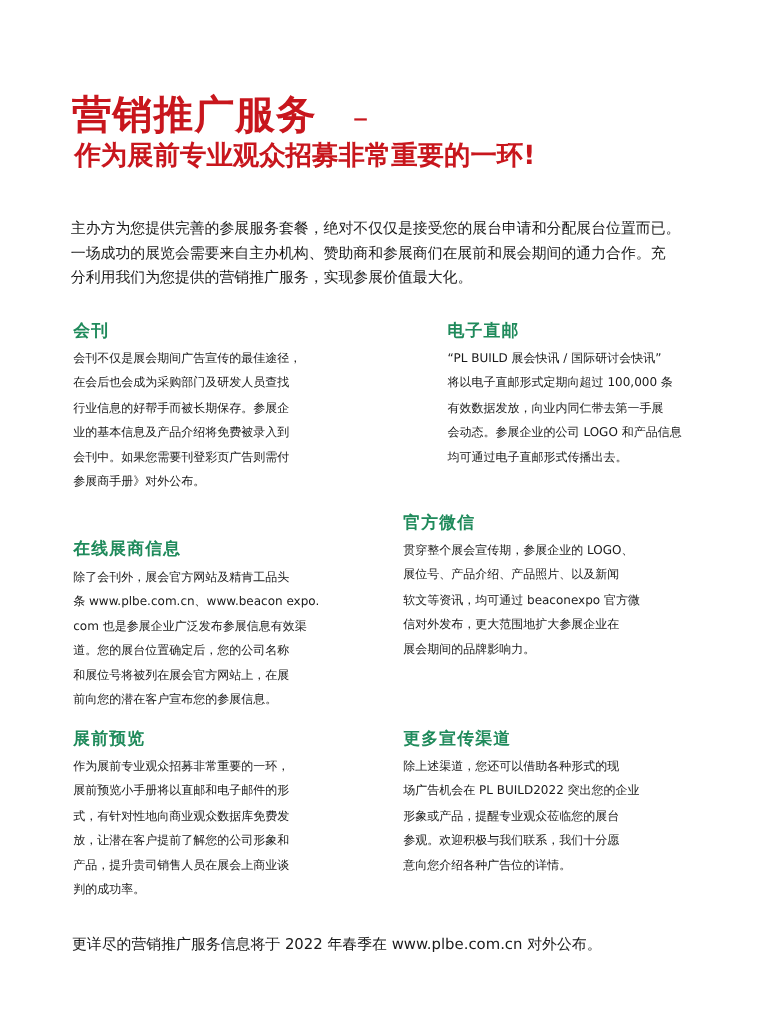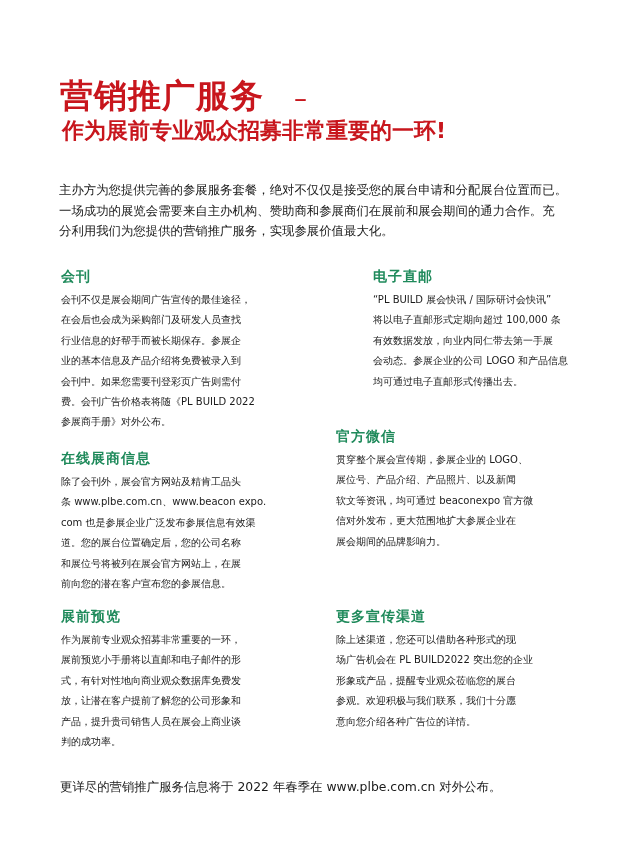--- a/index.html
+++ b/index.html
@@ -60,21 +60,20 @@
 </div>
 
 <div class="section" id="sec-0">
   <h2>会刊</h2>
   <div class="body">
     <p>会刊不仅是展会期间广告宣传的最佳途径，</p>
     <p>在会后也会成为采购部门及研发人员查找</p>
     <p>行业信息的好帮手而被长期保存。参展企</p>
     <p>业的基本信息及产品介绍将免费被录入到</p>
     <p>会刊中。如果您需要刊登彩页广告则需付</p>
-    <p>费。会刊广告价格表将随《PL BUILD 2022</p>
     <p>参展商手册》对外公布。</p>
   </div>
 </div>
 
 <div class="section" id="sec-1">
   <h2>电子直邮</h2>
   <div class="body">
     <p>“PL BUILD 展会快讯 / 国际研讨会快讯”</p>
     <p>将以电子直邮形式定期向超过 100,000 条</p>
     <p>有效数据发放，向业内同仁带去第一手展</p>

